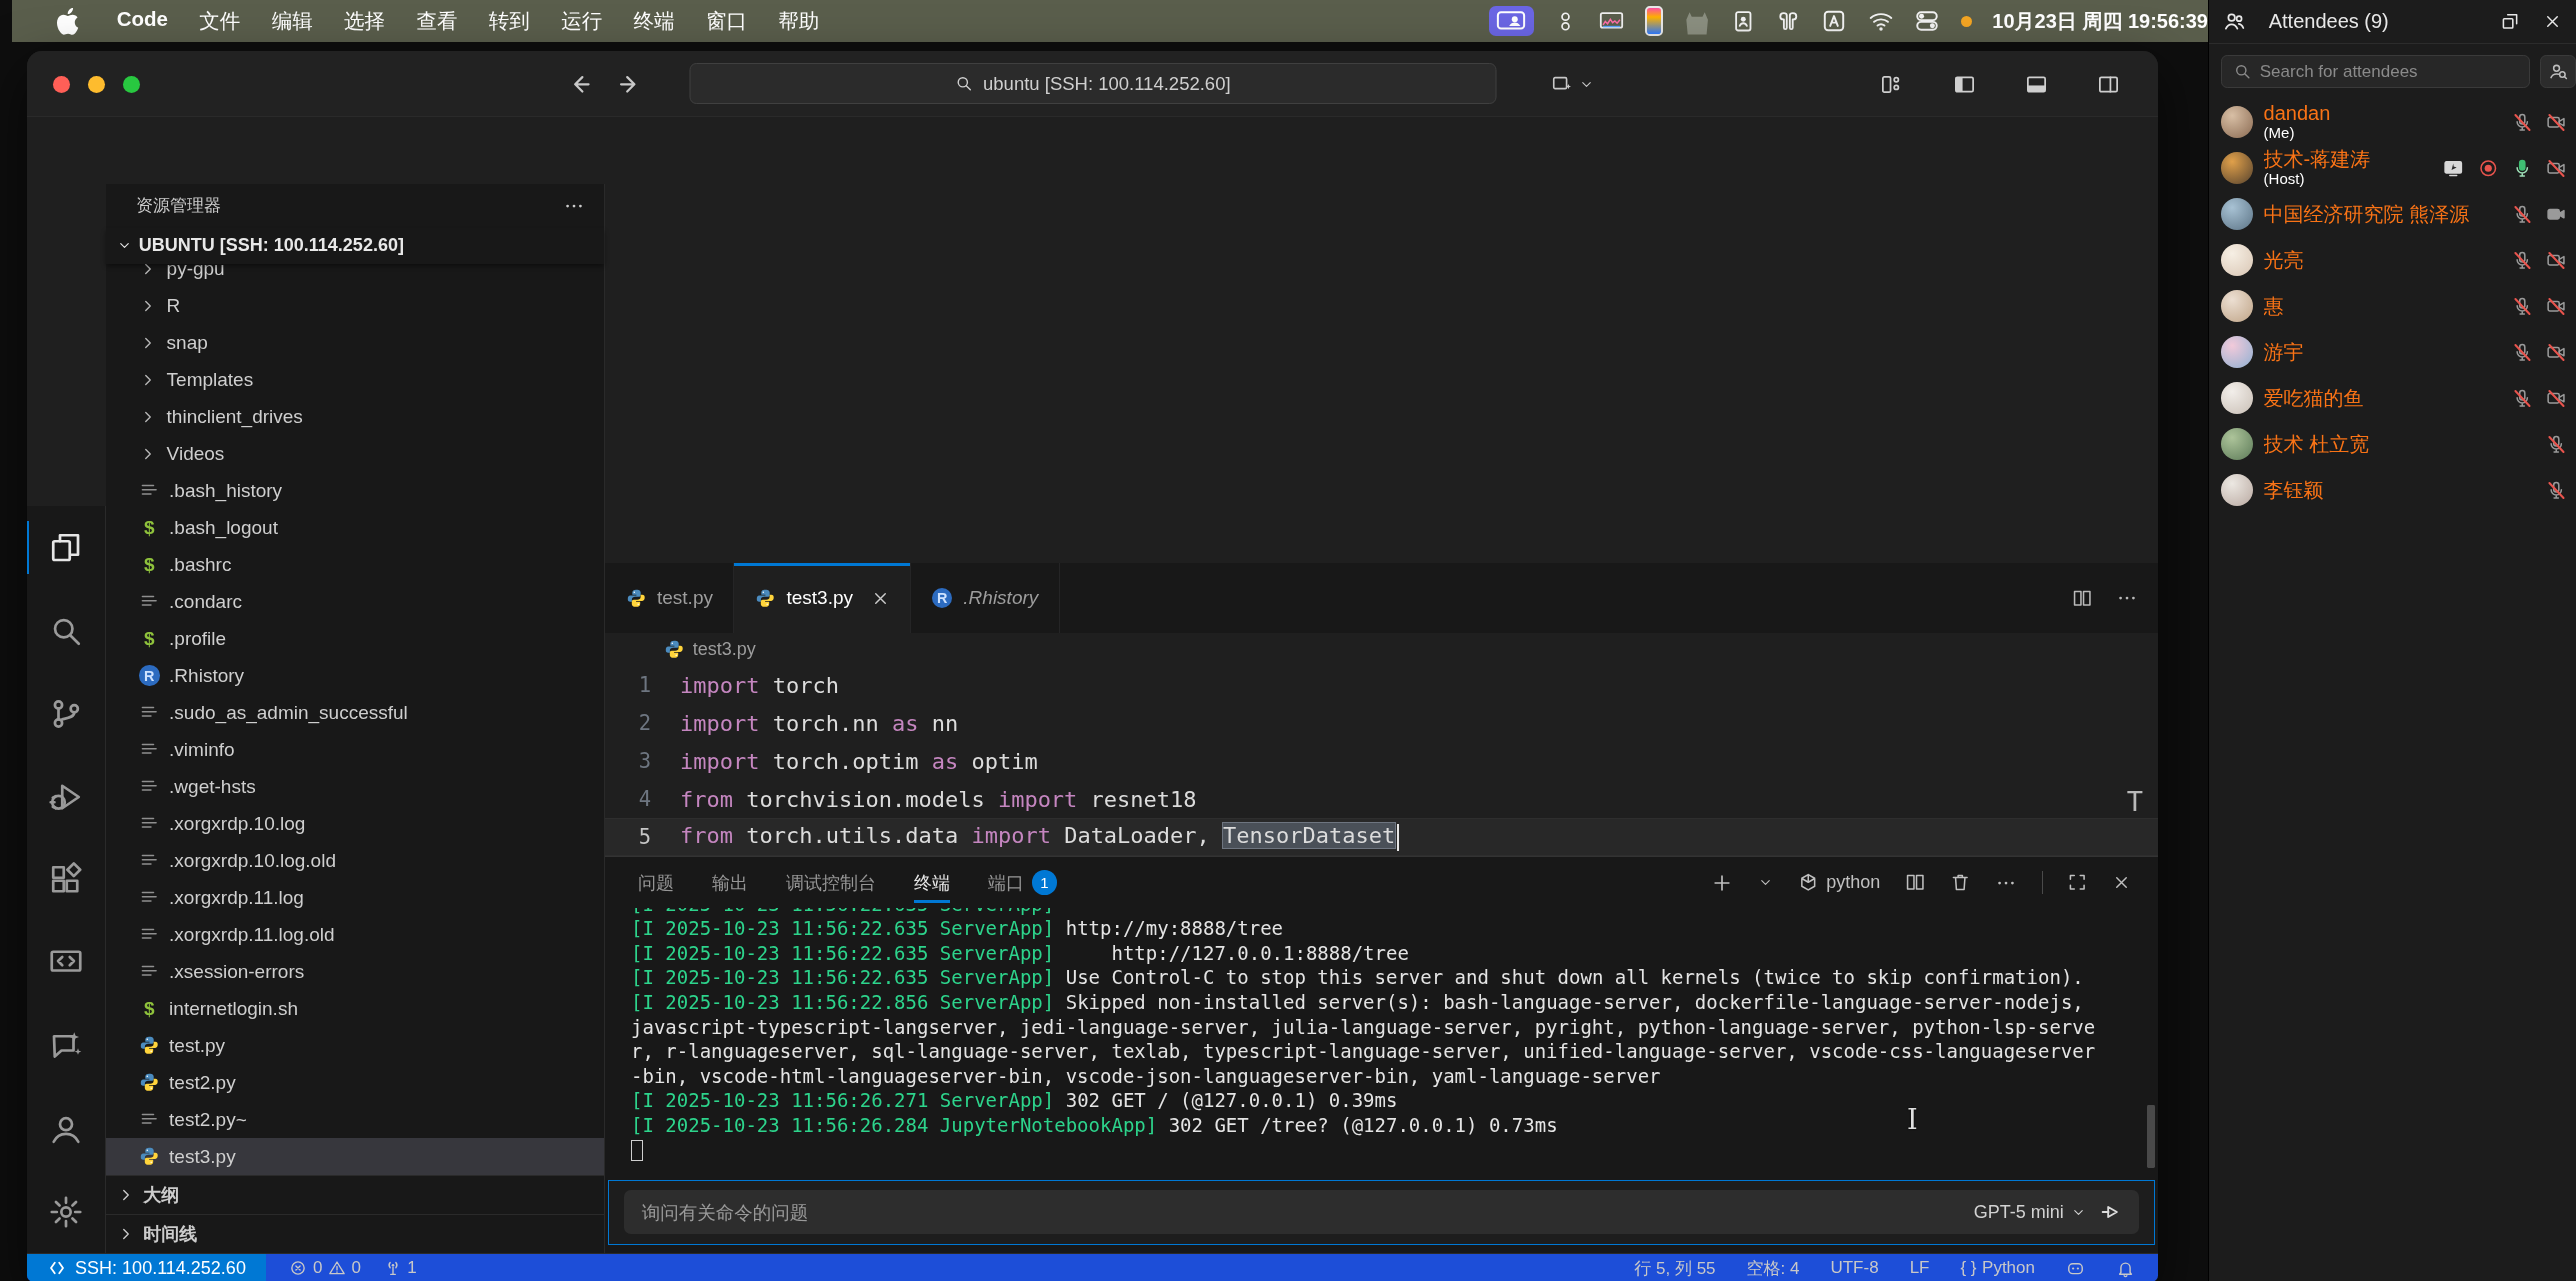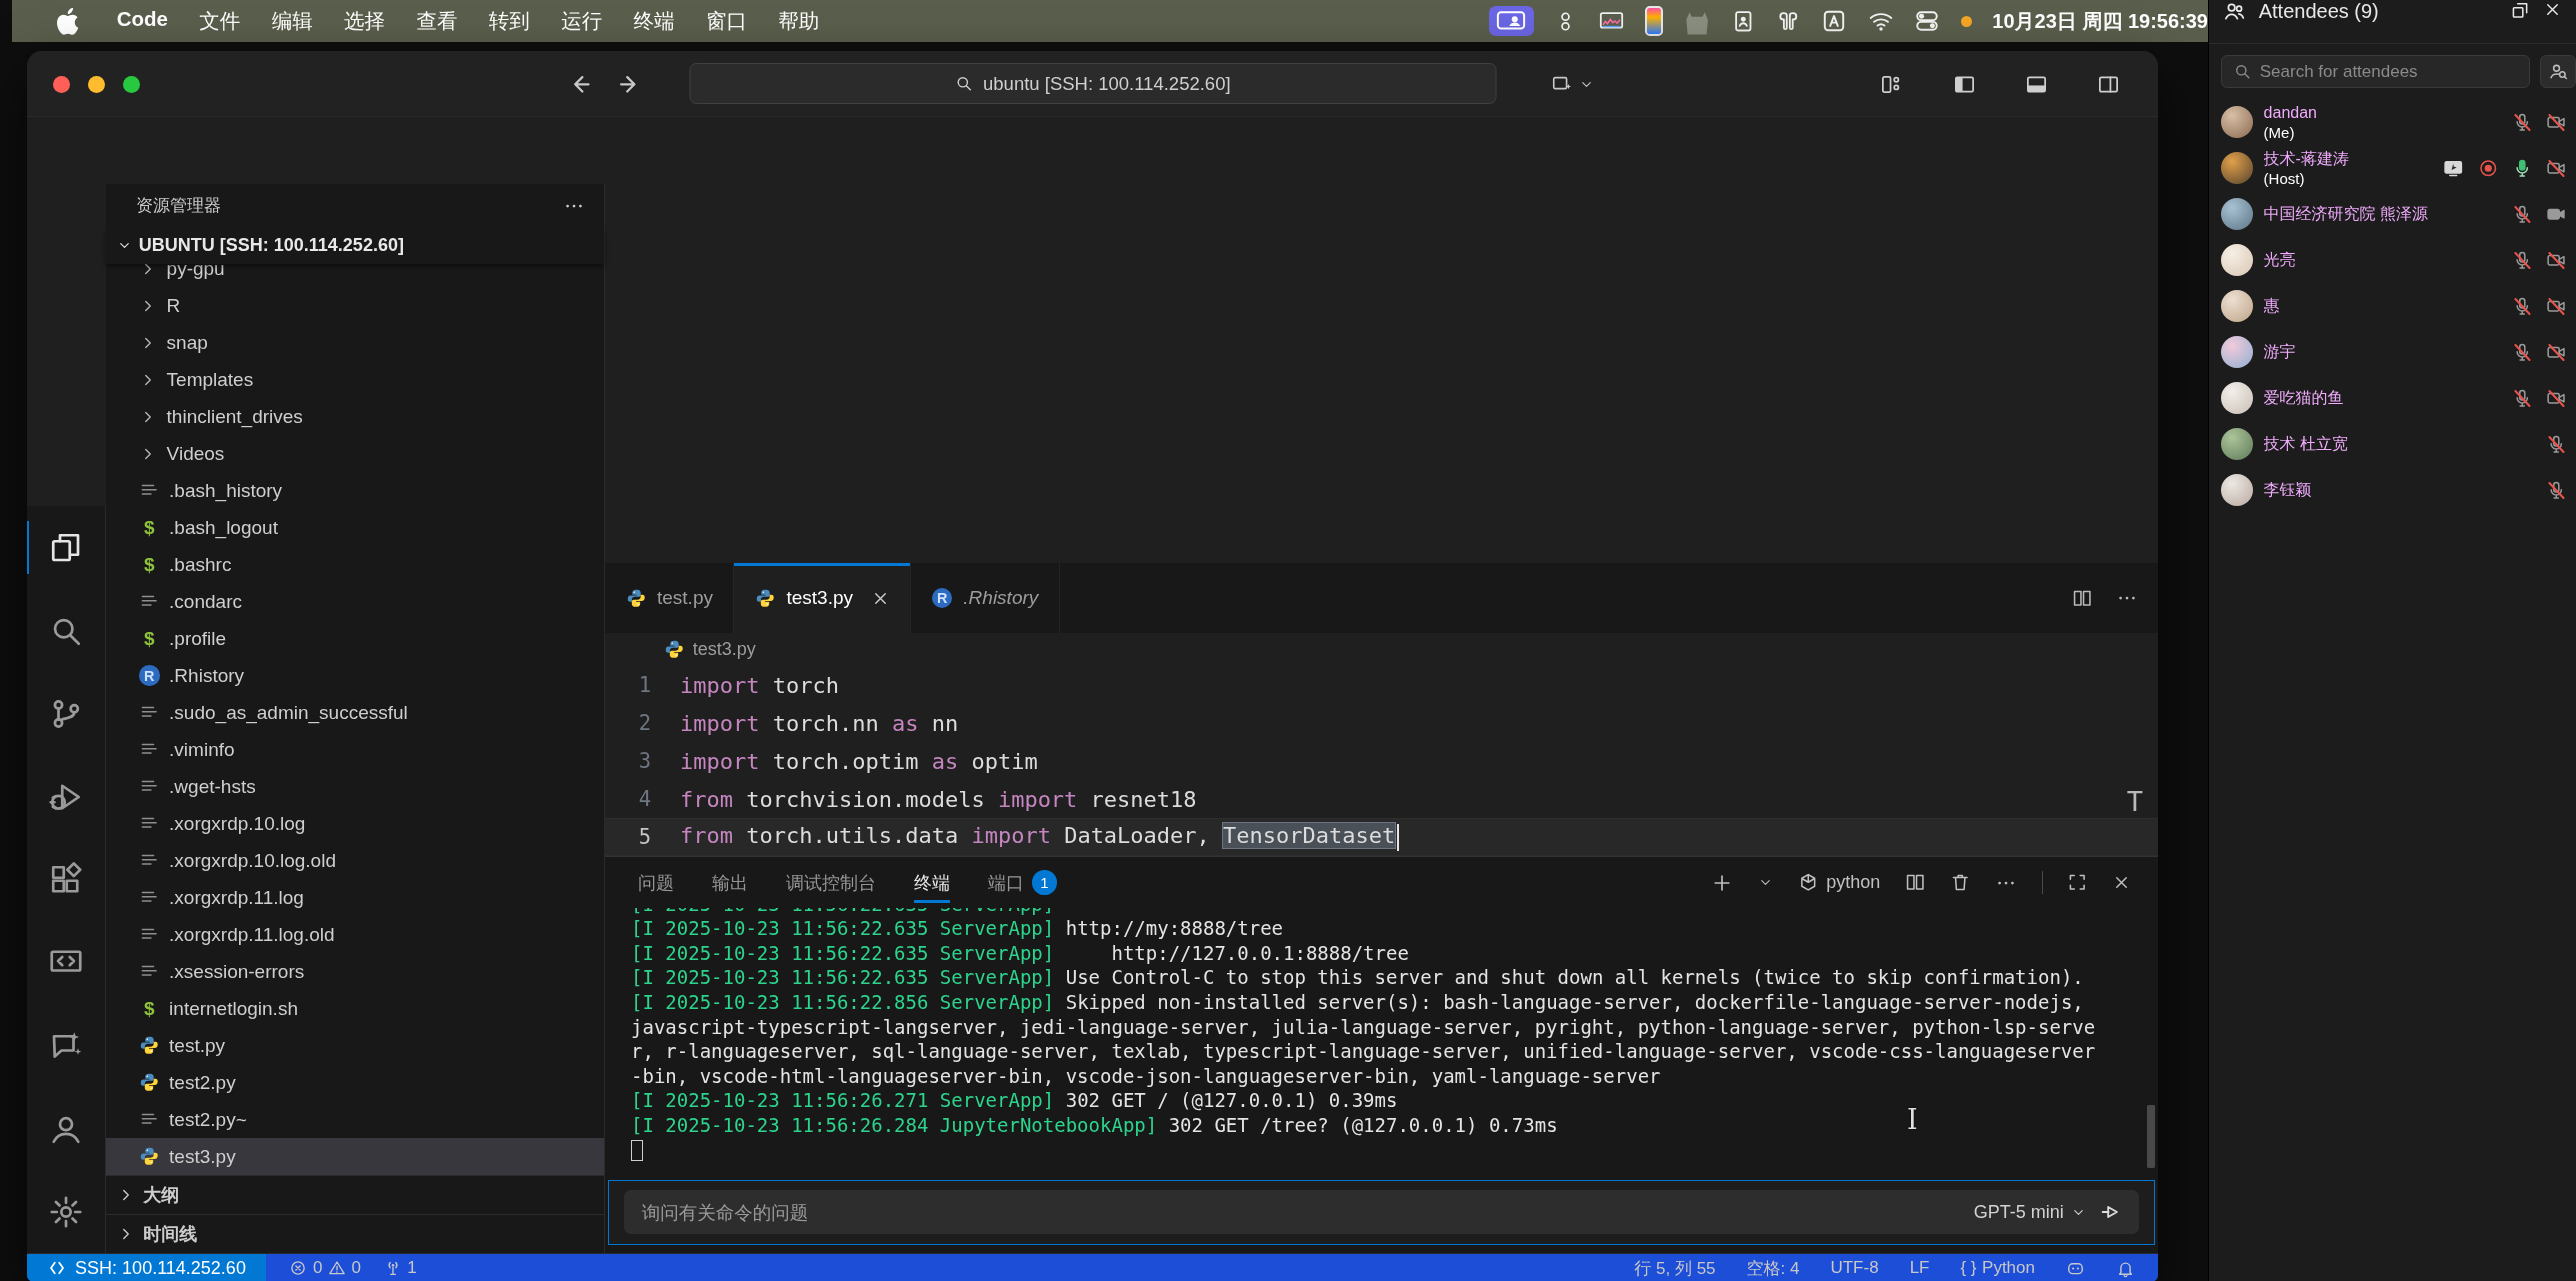--- a/index.html
+++ b/index.html
@@ -111,32 +111,32 @@
              font-size:17px;color:#c8c8c8;flex:none;}
   .sb-remote{height:100%;background:#0078d4;color:#fff;display:flex;align-items:center;gap:9.6px;padding:0 20.5px;
              border-radius:0 0 0 6.8px;font-size:18px;}
   .sb-item{display:flex;align-items:center;gap:5.5px;margin-left:23px;}
   .sb-rgt{margin-left:auto;display:flex;align-items:center;gap:31px;margin-right:23px;}
   .sb-rgt .sb-item{margin-left:0;}
 
   
   .attwin{position:absolute;left:2208px;top:0;width:368px;height:1282px;background:#1c1c1c;overflow:hidden;
           border-left:0.7px solid #000;}
-  .att-head{height:44px;display:flex;gap:13px;padding:0 13.7px;color:#e8e8e8;font-size:20px;
+  .att-head{height:44px;display:flex;align-items:center;gap:23px;padding:0 13.7px;color:#e8e8e8;font-size:20px;
             border-bottom:0.7px solid #2c2c2c;}
   .att-head .grow{flex:1;}
   .att-search-row{display:flex;align-items:center;gap:9.6px;padding:11px 0 11px 11.6px;}
   .att-search{flex:1;height:33px;background:#272727;border:0.7px solid #3a3a3a;border-radius:6.2px;
               display:flex;align-items:center;gap:8.2px;padding:0 11px;color:#8a8a8a;font-size:17px;}
   .att-addbtn{width:36px;height:33px;background:#2c2c2c;border:0.7px solid #3a3a3a;border-radius:6.2px;flex:none;
               display:flex;align-items:center;justify-content:center;color:#bdbdbd;}
   .att-row{height:46px;display:flex;align-items:center;gap:11px;padding:0 9.6px 0 11.6px;}
   .avatar{width:32px;height:32px;border-radius:50%;flex:none;}
   .att-names{flex:1;min-width:0;}
-  .att-name{color:#f0abfc;font-size:16px;line-height:20.5px;white-space:nowrap;overflow:hidden;}
+  .att-name{color:#f97316;font-size:20px;line-height:20.5px;white-space:nowrap;overflow:hidden;}
   .att-sub{color:#ffffff;font-size:15px;line-height:17px;}
   .att-ics{display:flex;align-items:center;gap:13.7px;color:#9a9a9a;}
   svg{display:block;}
 </style>
 </head>
 <body>
 
 <div class="screen">
 
   <div class="menubar">

